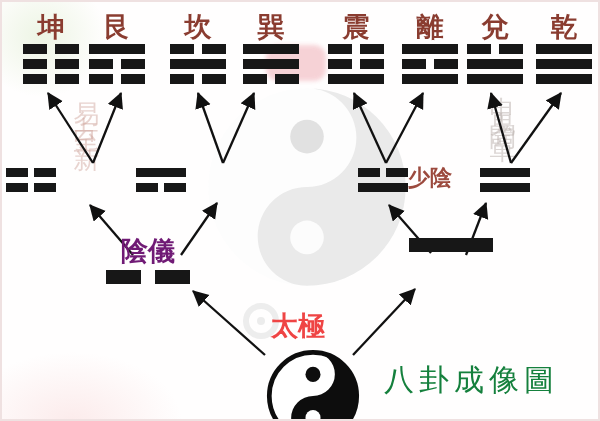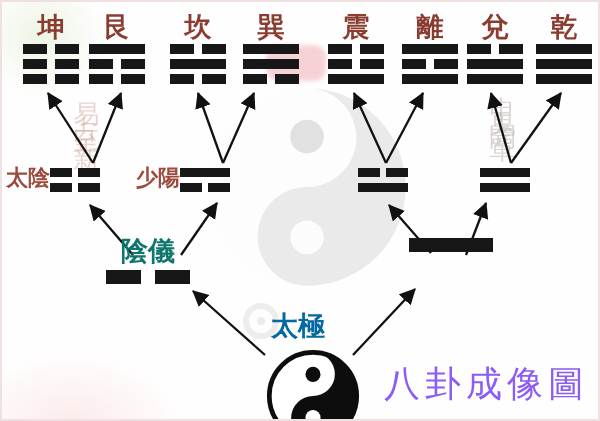--- a/index.html
+++ b/index.html
@@ -43,30 +43,30 @@
   
   .bigram-unit{position:absolute; top:161px; display:flex; align-items:flex-start;}
   .b-label{font-size:22px; line-height:29px; color:#9c4a3e; font-weight:bold; white-space:nowrap;}
   .b-lines{width:50px; margin-top:5px;}
   .b-lines .bar{height:9px;}
   .b-lines .bar + .bar{margin-top:6px;}
   .b-lines .bar.broken i{width:44%;}
 
   
   .monogram-unit{position:absolute; top:233px; width:90px; text-align:center;}
-  .m-label{font-size:27px; line-height:32px; color:#0f766e; font-weight:bold;}
+  .m-label{font-size:27px; line-height:32px; color:#701a75; font-weight:bold;}
   .m-lines{width:84px; margin-top:3px;}
   .m-lines .bar{height:14px;}
   .m-lines .bar.broken i{width:42%;}
 
   .taiji-label{position:absolute; left:250px; top:306px; width:92px; text-align:center;
-    font-size:27px; color:#0369a1; font-weight:bold;}
-
-  .caption{position:absolute; left:382px; top:358px; font-size:36px; letter-spacing:5px;
-    color:#8b5cf6;}
+    font-size:27px; color:#ef4444; font-weight:bold;}
+
+  .caption{position:absolute; left:382px; top:358px; font-size:30px; letter-spacing:5px;
+    color:#15803d;}
 
   .taiji-bottom{position:absolute; left:264px; top:347px;}
   .arrows{position:absolute; left:0; top:0;}
 </style>
 </head>
 <body>
 
 <div class="stage">
 
   <div class="blob green-tl"></div>
@@ -206,50 +206,49 @@
   <div class="trigram-unit" style="left:533px">
     <div class="t-label">乾</div>
     <div class="lines t-lines">
         <div class="bar solid"></div>
         <div class="bar solid"></div>
         <div class="bar solid"></div>
       </div>
   </div>
 
   <div class="bigram-unit" style="left:4px">
-    <div class="b-label">太陰</div>
     <div class="lines b-lines">
         <div class="bar broken">
           <i></i>
           <i></i>
         </div>
         <div class="bar broken">
           <i></i>
           <i></i>
         </div>
       </div>
   </div>
   <div class="bigram-unit" style="left:134px">
-    <div class="b-label">少陽</div>
     <div class="lines b-lines">
         <div class="bar solid"></div>
         <div class="bar broken">
           <i></i>
           <i></i>
         </div>
       </div>
   </div>
   <div class="bigram-unit" style="left:356px">
     <div class="lines b-lines">
         <div class="bar broken">
           <i></i>
           <i></i>
         </div>
         <div class="bar solid"></div>
       </div>
+    <div class="b-label">少陰</div>
   </div>
   <div class="bigram-unit" style="left:478px">
     <div class="lines b-lines">
         <div class="bar solid"></div>
         <div class="bar solid"></div>
       </div>
   </div>
 
   <div class="monogram-unit" style="left:101px">
     <div class="m-label">陰儀</div>

